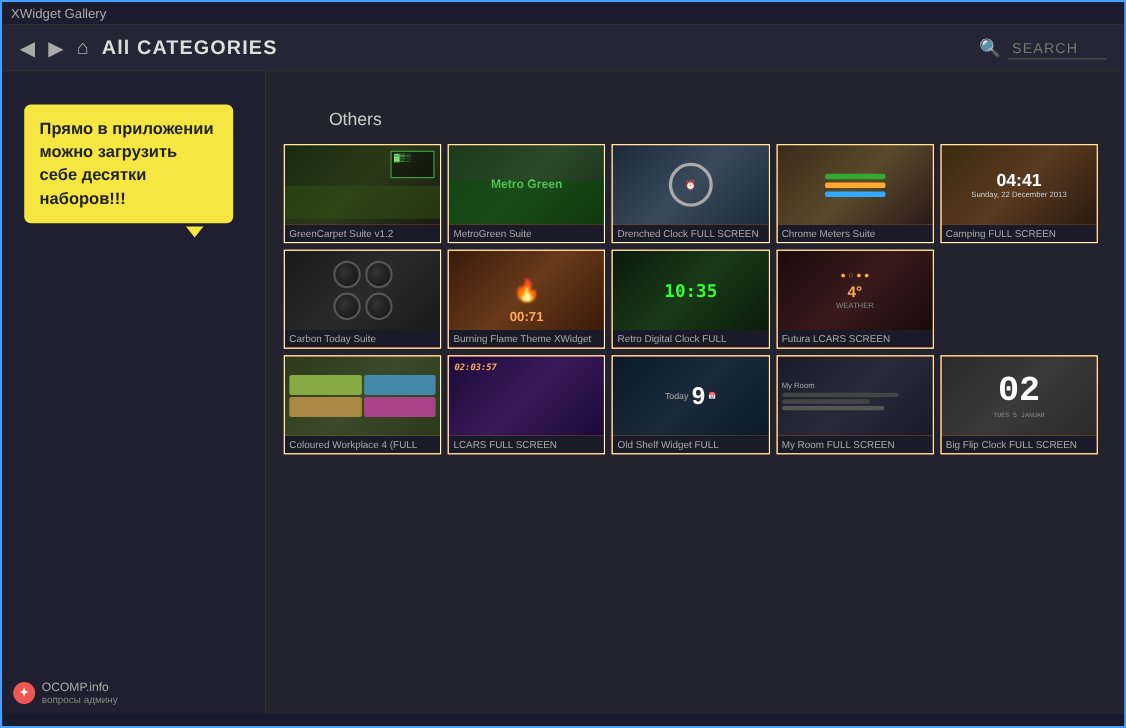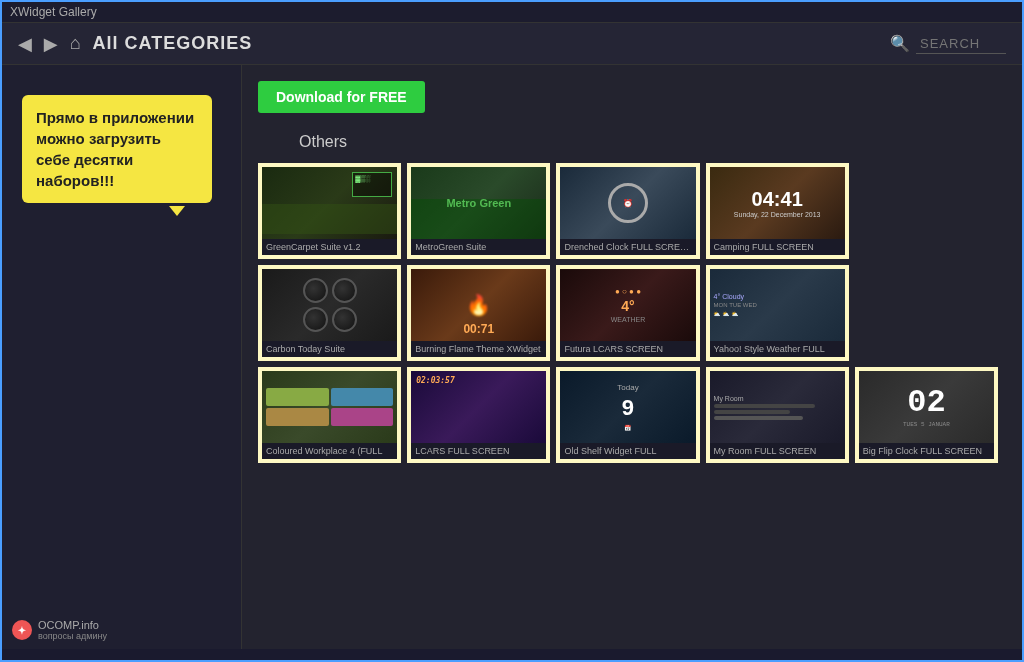--- a/index.html
+++ b/index.html
@@ -179,21 +179,21 @@
     }
     .gallery-grid {
       display: grid;
       grid-template-columns: repeat(5, 1fr);
       gap: 6px;
       margin-bottom: 6px;
     }
     .gallery-item {
       cursor: pointer;
       background: #f97316;
-      border: 4px solid #fef9c3;
+      border: 1px solid #fef9c3;
       overflow: hidden;
     }
     .gallery-thumb {
       width: 100%;
       height: 72px;
       object-fit: cover;
       display: block;
       position: relative;
       overflow: hidden;
     }
@@ -278,21 +278,20 @@
       <div>
         <div>OCOMP.info</div>
         <div style="font-size:9px;color:#888;">вопросы админу</div>
       </div>
     </div>
   </div>
 
   <div class="content">
 
     <div class="download-section">
-      <button class="download-btn">Download for FREE</button>
     </div>
 
     <div>
       <div class="gallery-section-title">Others</div>
 
       <div class="gallery-grid">
         <div class="gallery-item">
           <div class="gallery-thumb thumb-gc">
             <div class="thumb-inner">
               <div style="position:absolute;bottom:5px;left:0;right:0;height:30px;background:rgba(50,80,20,0.5);"></div>
@@ -312,24 +311,36 @@
         </div>
         <div class="gallery-item">
           <div class="gallery-thumb thumb-dc">
             <div class="thumb-inner">
               <div style="position:absolute;top:50%;left:50%;transform:translate(-50%,-50%);width:40px;height:40px;border-radius:50%;border:3px solid #aaa;display:flex;align-items:center;justify-content:center;font-size:8px;color:#ddd;">⏰</div>
             </div>
           </div>
           <div class="gallery-label">Drenched Clock FULL SCREEN</div>
         </div>
         <div class="gallery-item">
+          <div class="gallery-thumb thumb-cm">
+            <div class="thumb-inner">
+              <div style="display:flex;flex-direction:column;gap:3px;align-items:center;">
+                <div style="width:55px;height:5px;background:#3a3;border-radius:2px;"></div>
+                <div style="width:55px;height:5px;background:#fa3;border-radius:2px;"></div>
+                <div style="width:55px;height:5px;background:#3af;border-radius:2px;"></div>
+              </div>
+            </div>
+          </div>
+          <div class="gallery-label">Chrome Meters Suite</div>
+        </div>
+        <div class="gallery-item">
           <div class="gallery-thumb thumb-ca">
             <div class="thumb-inner">
               <div style="text-align:center;">
-                <div class="clock-text" style="font-size:20px;">04:41</div>
+                <div class="clock-text" style="font-size:16px;">04:41</div>
                 <div class="clock-sub">Sunday, 22 December 2013</div>
               </div>
             </div>
           </div>
           <div class="gallery-label">Camping FULL SCREEN</div>
         </div>
       </div>
 
       <div class="gallery-grid">
         <div class="gallery-item">
@@ -348,42 +359,38 @@
         <div class="gallery-item">
           <div class="gallery-thumb thumb-bf">
             <div class="thumb-inner">
               <div style="font-size:20px;color:#fa5;filter:blur(1px);">🔥</div>
               <div style="position:absolute;bottom:5px;font-size:12px;color:#fa5;font-weight:bold;">00:71</div>
             </div>
           </div>
           <div class="gallery-label">Burning Flame Theme XWidget</div>
         </div>
         <div class="gallery-item">
+          <div class="gallery-thumb thumb-rd">
+            <div class="thumb-inner">
+              <div style="font-size:16px;color:#3f3;font-family:monospace;font-weight:bold;">10:35</div>
+            </div>
+          </div>
+          <div class="gallery-label">Retro Digital Clock FULL</div>
+        </div>
+        <div class="gallery-item">
           <div class="gallery-thumb thumb-fu">
             <div class="thumb-inner">
               <div style="display:flex;flex-direction:column;align-items:center;gap:2px;">
                 <div style="font-size:8px;color:#fa5;">● ○ ● ●</div>
                 <div style="font-size:14px;color:#fa5;font-weight:bold;">4°</div>
                 <div style="font-size:7px;color:#888;">WEATHER</div>
               </div>
             </div>
           </div>
           <div class="gallery-label">Futura LCARS SCREEN</div>
-        </div>
-        <div class="gallery-item">
-          <div class="gallery-thumb thumb-ya">
-            <div class="thumb-inner">
-              <div style="display:flex;flex-direction:column;align-items:flex-start;padding:4px;gap:2px;width:100%;">
-                <div style="font-size:7px;color:#aaf;">4° Cloudy</div>
-                <div style="font-size:6px;color:#888;">MON TUE WED</div>
-                <div style="font-size:6px;color:#888;">⛅ ⛅ ⛅</div>
-              </div>
-            </div>
-          </div>
-          <div class="gallery-label">Yahoo! Style Weather FULL</div>
         </div>
       </div>
 
       <div class="gallery-grid">
         <div class="gallery-item">
           <div class="gallery-thumb thumb-co">
             <div class="thumb-inner">
               <div style="display:grid;grid-template-columns:1fr 1fr;gap:2px;padding:4px;width:100%;">
                 <div style="background:#8a4;height:18px;border-radius:2px;"></div>
                 <div style="background:#48a;height:18px;border-radius:2px;"></div>
@@ -404,21 +411,21 @@
                 <div style="height:6px;background:#5af;border-radius:3px 0 0 3px;width:70%;"></div>
                 <div style="height:6px;background:#5fa;border-radius:3px 0 0 3px;width:50%;"></div>
               </div>
             </div>
           </div>
           <div class="gallery-label">LCARS FULL SCREEN</div>
         </div>
         <div class="gallery-item">
           <div class="gallery-thumb thumb-os">
             <div class="thumb-inner">
-              <div style="display:flex;flex-direction:column;align-items:center;gap:3px;">
+              <div style="display:flex;align-items:center;gap:3px;">
                 <div style="font-size:8px;color:#aaa;">Today</div>
                 <div style="font-size:22px;color:#fff;font-weight:bold;">9</div>
                 <div style="font-size:6px;color:#888;">📅</div>
               </div>
             </div>
           </div>
           <div class="gallery-label">Old Shelf Widget FULL</div>
         </div>
         <div class="gallery-item">
           <div class="gallery-thumb thumb-mr">

